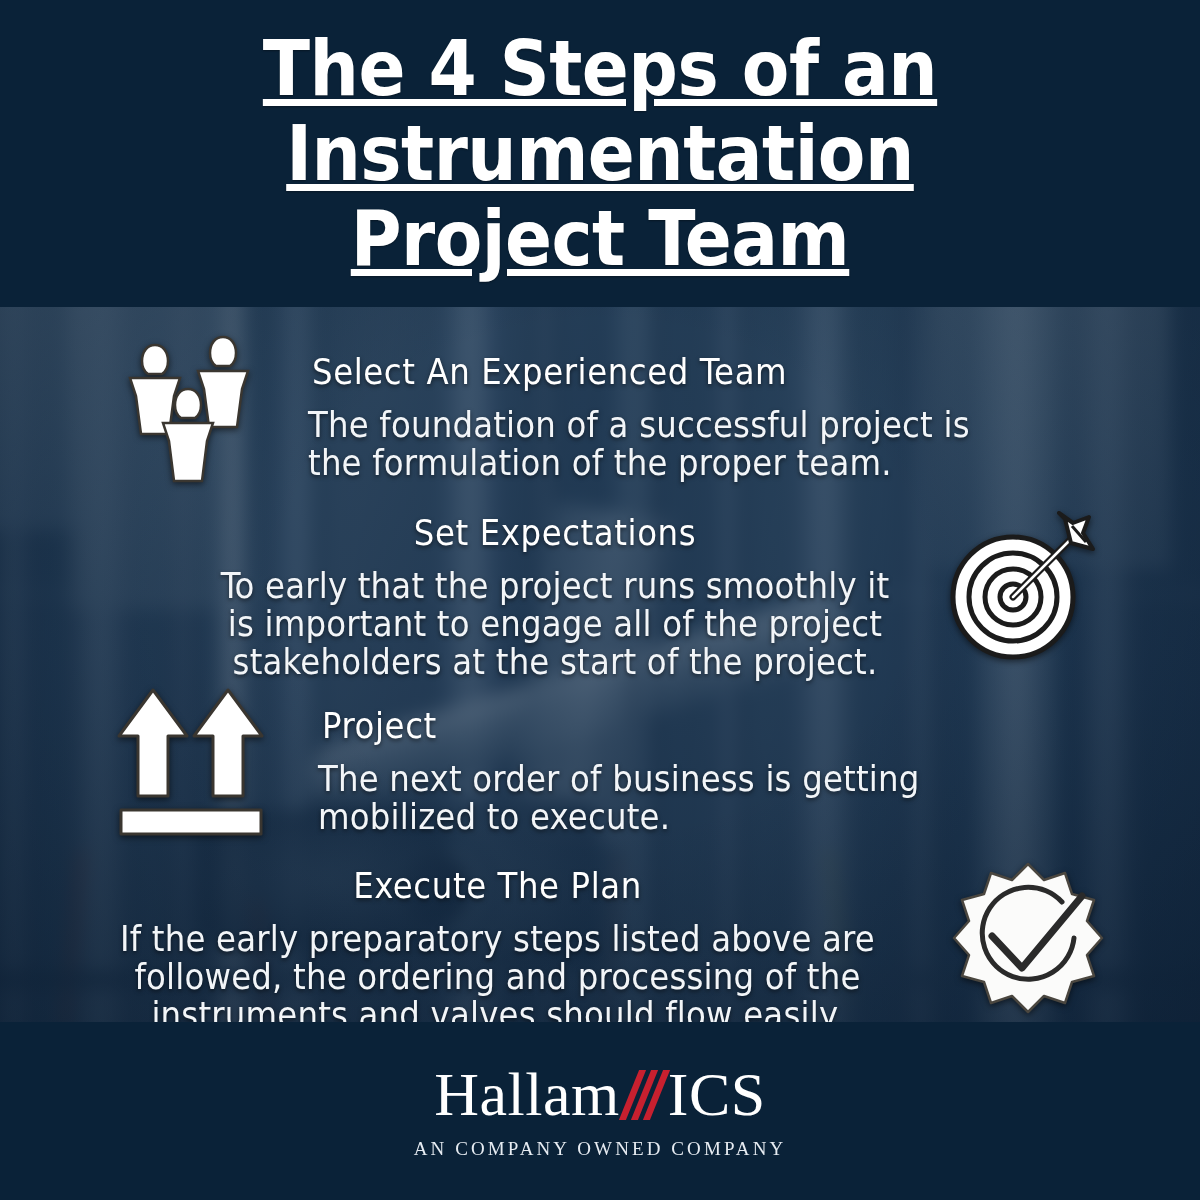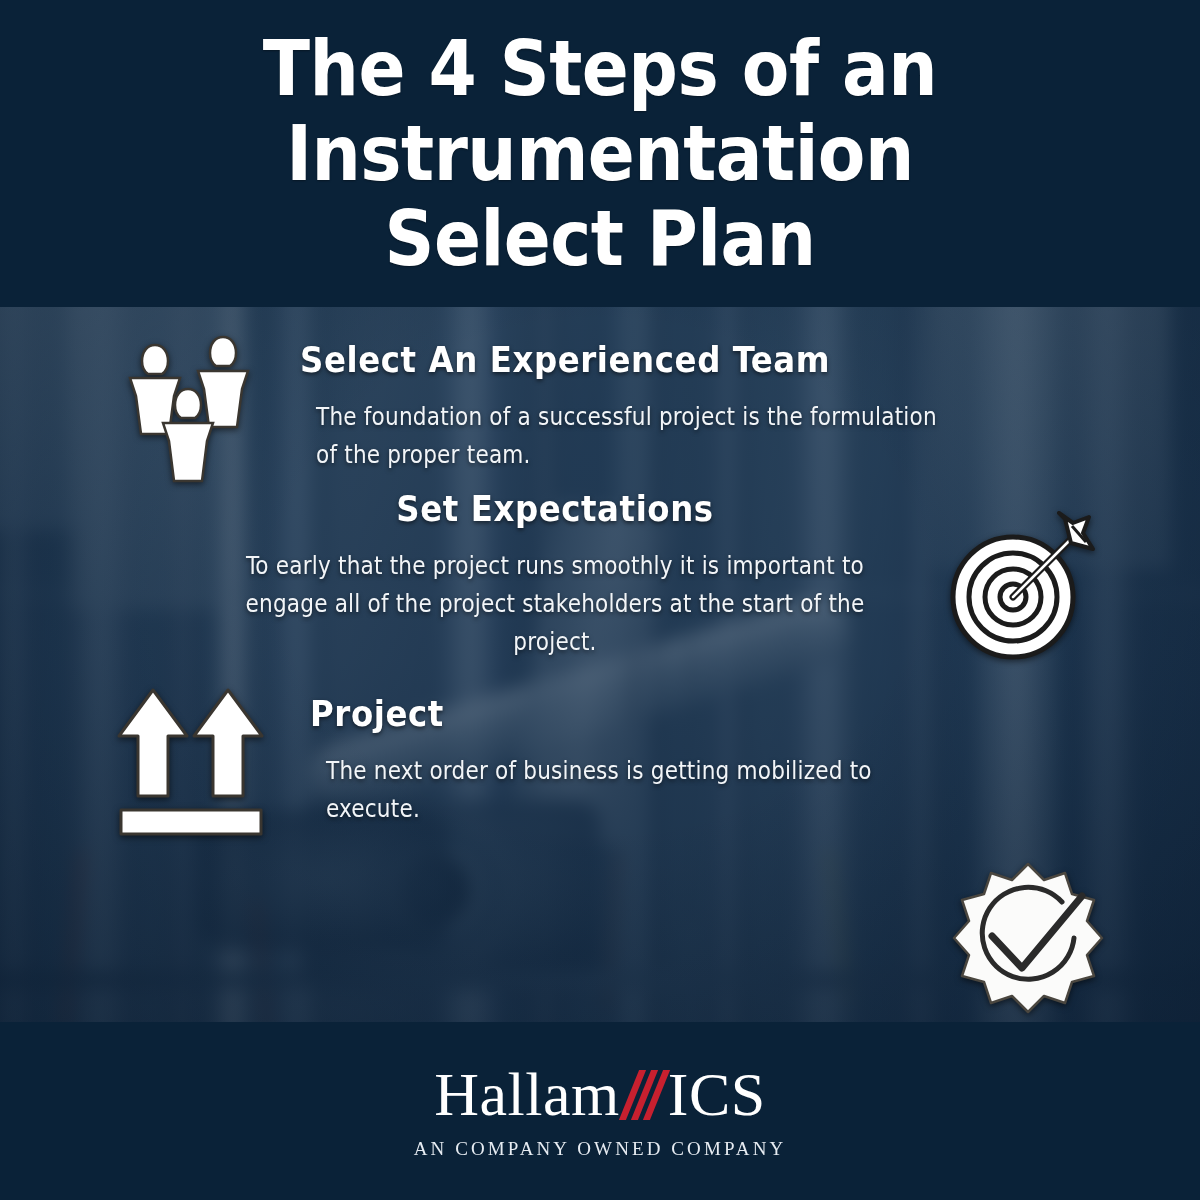--- a/index.html
+++ b/index.html
@@ -17,20 +17,21 @@
     display:flex;align-items:center;justify-content:center;
   }
   .poster-title{
     margin:0;padding:0 40px;
     text-align:center;color:#ffffff;
     font-family:"DejaVu Sans Condensed","Liberation Sans",sans-serif;
     font-weight:bold;font-size:77px;line-height:85px;
     letter-spacing:-0.5px;
     font-stretch:condensed;
     text-shadow:0 1px 2px rgba(0,0,0,.35);
+    text-decoration:underline;
   }
 
   
   .photo-stage{
     position:absolute;left:0;top:0;width:1200px;height:1200px;z-index:0;
     overflow:hidden;background:#2c4257;
   }
   .photo-layer{position:absolute;inset:-30px;filter:blur(9px);}
   .ph{position:absolute;}
   
@@ -48,35 +49,35 @@
     position:absolute;left:0;top:0;width:1200px;height:1200px;z-index:2;
     background:radial-gradient(ellipse 75% 60% at 50% 48%,
         rgba(0,0,0,0) 35%, rgba(5,20,38,.45) 100%);
   }
 
   
   .content{position:absolute;left:0;top:307px;width:1200px;height:715px;z-index:4;}
 
   .step{position:absolute;}
   .step-title{
-    margin:0;color:#ffffff;font-weight:bold;
+    margin:12px;color:#ffffff;font-weight:normal;
     font-family:"DejaVu Sans Condensed","Liberation Sans",sans-serif;
     font-size:36px;line-height:44px;letter-spacing:.6px;
     text-shadow:0 2px 4px rgba(0,0,0,.55);
   }
   .step-body{
-    margin:16px;color:#f2f5f8;
-    font-family:"DejaVu Sans Condensed","Liberation Sans",sans-serif;
-    font-size:24px;line-height:38px;letter-spacing:.2px;
+    margin:8px;color:#f2f5f8;
+    font-family:"DejaVu Sans Condensed","Liberation Sans",sans-serif;
+    font-size:36px;line-height:38px;letter-spacing:.2px;
     text-shadow:0 2px 4px rgba(0,0,0,.55);
   }
 
   
   #step-1{left:300px;top:31px;width:680px;text-align:left;}
-  #step-2{left:195px;top:180px;width:720px;text-align:center;}
+  #step-2{left:195px;top:192px;width:720px;text-align:center;}
   #step-3{left:310px;top:385px;width:620px;text-align:left;}
   #step-4{left:110px;top:545px;width:775px;text-align:center;}
 
   
   .icon-box{position:absolute;z-index:5;}
   #icon-people{left:118px;top:326px;width:150px;height:165px;}
   #icon-target{left:945px;top:505px;width:155px;height:160px;}
   #icon-arrows{left:115px;top:688px;width:160px;height:152px;}
   #icon-badge{left:952px;top:862px;width:152px;height:152px;}
   .icon-box svg{display:block;width:100%;height:100%;
@@ -165,21 +166,21 @@
       <div class="ph" style="left:0;top:620px;width:1260px;height:8px;background:#6a7d8e;opacity:.22;"></div>
     </div>
     <div class="tint"></div>
     <div class="vign"></div>
   </div>
 
   <div class="header-band">
     <h1 class="poster-title">
       <span>The 4 Steps of an</span><br>
       <span>Instrumentation</span><br>
-      <span>Select Plan</span>
+      <span>Project Team</span>
     </h1>
   </div>
 
   <div class="icon-box" id="icon-people">
     <svg viewBox="0 0 150 165" xmlns="http://www.w3.org/2000/svg">
       <g fill="#ffffff" stroke="#3a3630" stroke-width="2.5">
 
         <path d="M24 35c0-9 5-16 13-16s13 7 13 16c0 6-3 11-6 13h-14c-3-2-6-7-6-13z"></path>
         <path d="M12 52h50l-6 18-5 38H23l-5-38z"></path>
 
@@ -235,20 +236,24 @@
     <div class="step" id="step-2">
       <p class="step-title">Set Expectations</p>
       <p class="step-body">To early that the project runs smoothly it is important to engage all of the project stakeholders at the start of the project.</p>
     </div>
 
     <div class="step" id="step-3">
       <p class="step-title">Project</p>
       <p class="step-body">The next order of business is getting mobilized to execute.</p>
     </div>
 
+    <div class="step" id="step-4">
+      <p class="step-title">Execute The Plan</p>
+      <p class="step-body">If the early preparatory steps listed above are followed, the ordering and processing of the instruments and valves should flow easily.</p>
+    </div>
 
   </div>
 
   <div class="footer-band">
     <div class="logo-row">
       <span class="logo-word">Hallam</span>
       <span class="logo-slashes">
         <i></i>
           <i></i>
           <i></i>

